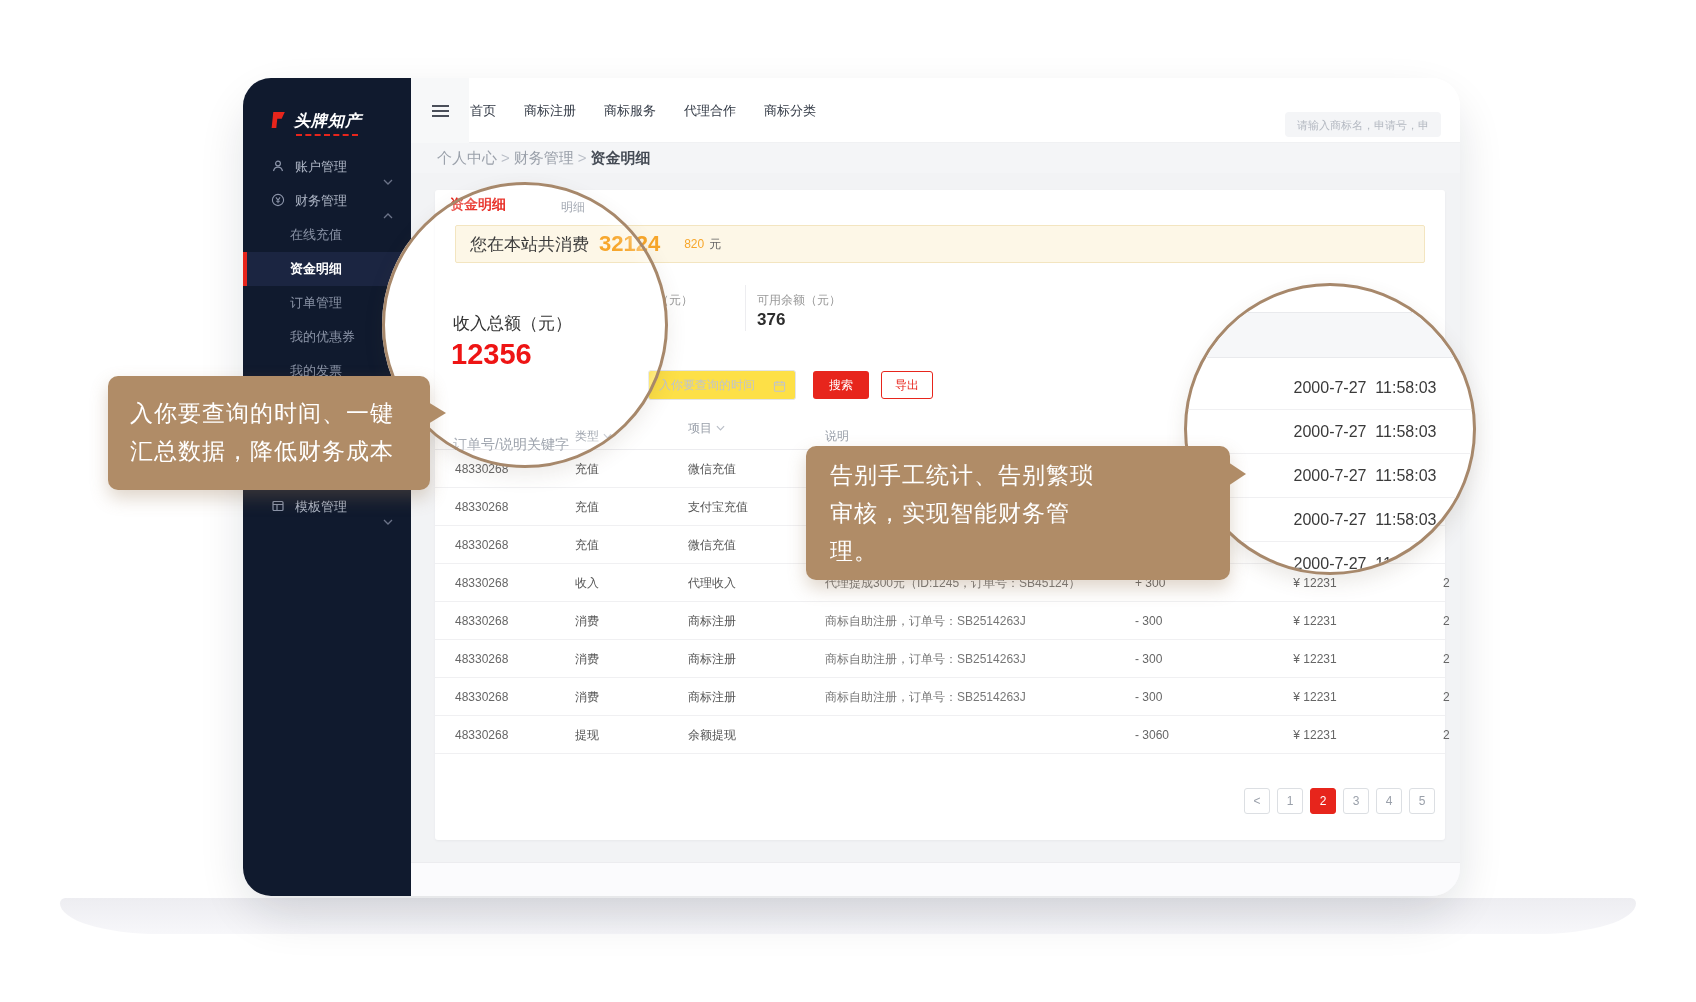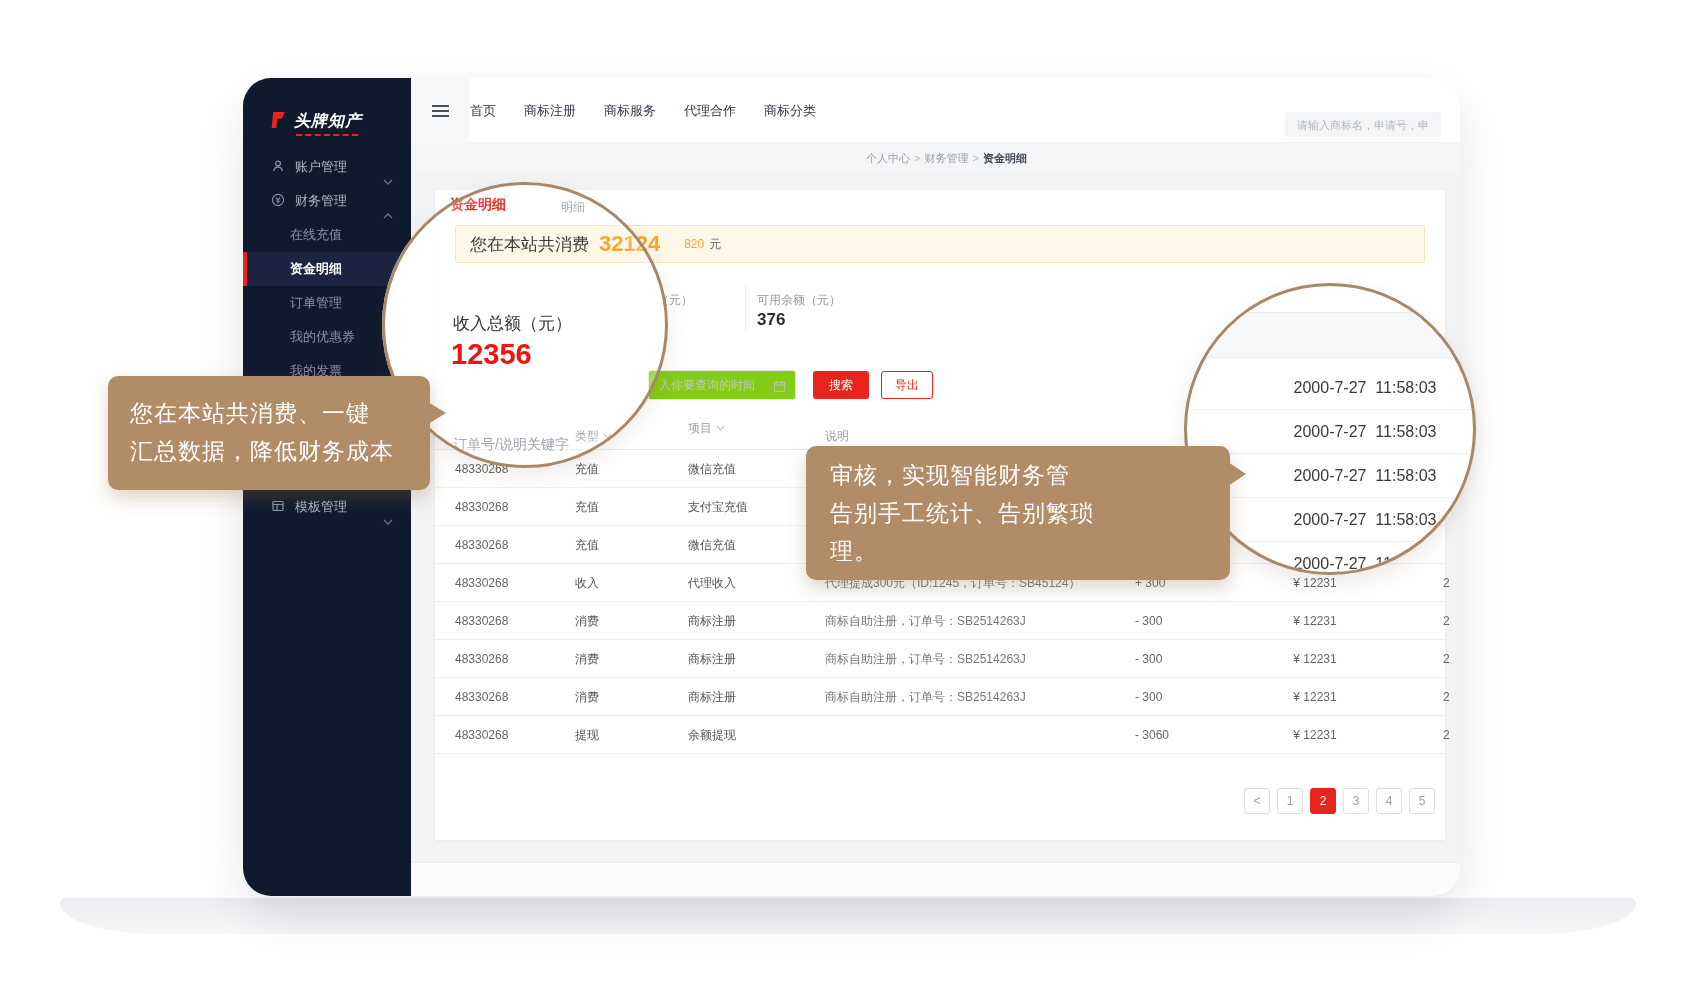--- a/index.html
+++ b/index.html
@@ -40,21 +40,21 @@
     display:flex; align-items:center; justify-content:center; cursor:pointer; }
   .burger span { display:block; width:17px; height:2px; background:#4a4f5a; margin:3px 0; }
   .topnav-items { position:absolute; left:59px; top:0; height:65px; display:flex; align-items:center; gap:28px; }
   .nav-item { font-size:13px; color:#333a46; cursor:pointer; }
   .top-search { position:absolute; right:19px; top:34px; width:156px; height:25px; background:#f4f5f7;
     border:none; border-radius:4px; font-size:11px; color:#5a6068; padding:0 12px; outline:none; }
   .top-search::placeholder { color:#b4b9c2; }
 
   
   .breadcrumb { position:absolute; left:168px; top:65px; width:1049px; height:30px; background:#f4f5f7;
-    line-height:30px; font-size:11px; color:#9aa0aa; padding-left:22px; z-index:1;text-align:center; }
+    line-height:30px; font-size:15px; color:#9aa0aa; padding-left:22px; z-index:1; }
   .breadcrumb .crumb { margin:0 4px; }
   .breadcrumb .crumb.last { color:#454b55; font-weight:bold; }
   .breadcrumb .crumb-sep { color:#b9bec7; }
 
   
   .mainbg { position:absolute; left:168px; top:95px; width:1049px; height:723px; background:#f2f3f5; z-index:1; }
   .footer-strip { position:absolute; left:168px; top:784px; width:1049px; height:34px; background:#fbfbfd;
     border-top:1px solid #ececef; z-index:1; }
 
   .mag-left-bg { position:absolute; left:139px; top:104px; width:286px; height:286px; border-radius:50%;
@@ -74,21 +74,21 @@
   .banner-suffix { font-size:12px; color:#666; margin-left:5px; }
 
   .stat-income-label { position:absolute; left:18px; top:122px; font-size:17px; color:#333; }
   .stat-income-value { position:absolute; left:16px; top:148px; font-size:29px; font-weight:bold; color:#ee1414; }
   .stat-divider { position:absolute; left:310px; top:95px; width:1px; height:46px; background:#ededf0; }
   .stat-mid-label { position:absolute; left:222px; top:102px; font-size:12px; color:#999; }
   .stat-balance-label { position:absolute; left:322px; top:102px; font-size:12px; color:#999; }
   .stat-balance-value { position:absolute; left:322px; top:120px; font-size:17px; font-weight:bold; color:#2d2d2d; }
 
   .date-input { position:absolute; left:213px; top:180px; width:148px; height:30px; border:1px solid #e3e5e9;
-    border-radius:3px; font-size:12px; color:#5a6068; padding:0 26px 0 10px; outline:none; background:#84cc16; }
+    border-radius:3px; font-size:12px; color:#5a6068; padding:0 26px 0 10px; outline:none; background:#fde047; }
   .date-input::placeholder { color:#c0c4cc; }
   .calendar-ic { position:absolute; left:338px; top:189px; pointer-events:none; }
   .btn-search { position:absolute; left:378px; top:181px; width:56px; height:28px; background:#e7251c;
     color:#fff; font-size:12px; border:none; border-radius:3px; cursor:pointer; }
   .btn-export { position:absolute; left:446px; top:181px; width:52px; height:28px; background:#fff;
     color:#e7251c; font-size:12px; border:1px solid #e7251c; border-radius:3px; cursor:pointer; }
 
   .thead { position:absolute; left:0; top:230px; width:1010px; height:30px; border-bottom:1px solid #ececef; }
   .th { position:absolute; font-size:12px; color:#9aa0aa; white-space:nowrap; }
   .th-order { left:18px; top:16px; font-size:14px; }
@@ -347,24 +347,24 @@
     <div class="mag-rows" id="mag-rows">
         <div class="mag-row">2000-7-27  11:58:03</div>
         <div class="mag-row">2000-7-27  11:58:03</div>
         <div class="mag-row">2000-7-27  11:58:03</div>
         <div class="mag-row">2000-7-27  11:58:03</div>
         <div class="mag-row">2000-7-27  11:58:03</div>
       </div>
   </div>
 
   <div class="tooltip tooltip-left">
-    <div class="tl">您在本站共消费、一键</div>
+    <div class="tl">入你要查询的时间、一键</div>
     <div class="tl">汇总数据，降低财务成本</div>
     <div class="arrow"></div>
   </div>
   <div class="tooltip tooltip-right">
+    <div class="tl">告别手工统计、告别繁琐</div>
     <div class="tl">审核，实现智能财务管</div>
-    <div class="tl">告别手工统计、告别繁琐</div>
     <div class="tl">理。</div>
     <div class="arrow"></div>
   </div>
 
 </div>
 
 </body></html>

